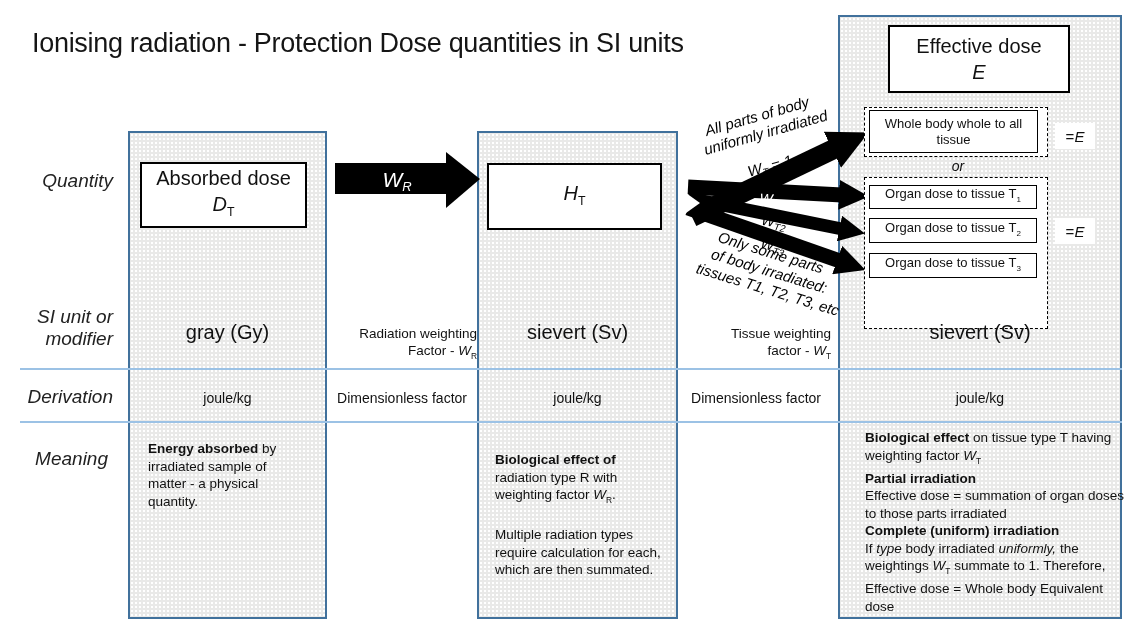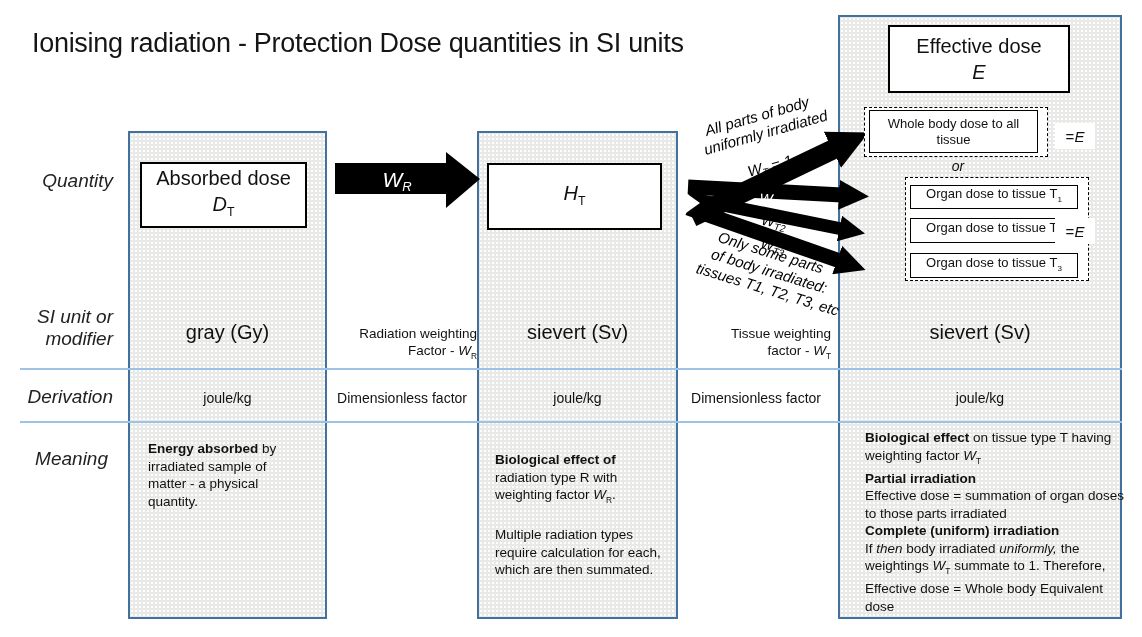--- a/index.html
+++ b/index.html
@@ -96,29 +96,29 @@
     <text x="94" y="132" text-anchor="middle" transform="rotate(11 94 127)" class="svg-it" style="font-size:14px;"><tspan>W</tspan><tspan class="ss" dy="3">T2</tspan></text>
     <text x="93" y="156" text-anchor="middle" transform="rotate(15 93 151)" class="svg-it" style="font-size:14px;"><tspan>W</tspan><tspan class="ss" dy="3">T3</tspan></text>
     <g transform="rotate(17 88 180)">
       <text x="84" y="163" text-anchor="middle" class="svg-it">Only some parts</text>
       <text x="88" y="181" text-anchor="middle" class="svg-it">of body irradiated:</text>
       <text x="92" y="199" text-anchor="middle" class="svg-it">tissues T1, T2, T3, etc</text>
     </g>
   </svg>
 
   <div class="abs dashed-box" style="left:864px;top:107px;width:184px;height:50px;">
-    <div class="inner-box" style="left:4px;top:2px;width:169px;height:43px;">Whole body dose to all tissue</div>
+    <div class="inner-box" style="left:4px;top:2px;width:169px;height:43px;">Whole body whole to all tissue</div>
   </div>
   <div class="abs eq-label" style="left:1055px;top:123px;width:40px;height:26px;">
     <span>= </span>
       <span class="i">E</span>
   </div>
   <div class="abs or-label" style="left:938px;top:158px;width:40px;">or</div>
 
-  <div class="abs dashed-box" style="left:905px;top:177px;width:184px;height:104px;">
+  <div class="abs dashed-box" style="left:864px;top:177px;width:184px;height:152px;">
     <div class="inner-box" style="left:4px;top:7px;width:168px;height:24px;">
       <span><span>Organ dose to tissue T</span><sub>1</sub></span>
     </div>
     <div class="inner-box" style="left:4px;top:40px;width:168px;height:25px;">
       <span><span>Organ dose to tissue T</span><sub>2</sub></span>
     </div>
     <div class="inner-box" style="left:4px;top:75px;width:168px;height:25px;">
       <span><span>Organ dose to tissue T</span><sub>3</sub></span>
     </div>
   </div>
@@ -152,16 +152,16 @@
     <div>
       <span class="b">Biological effect of</span><span> radiation type R with weighting factor </span><span class="i">W</span><sub>R</sub><span>.</span>
     </div>
     <div class="p2">Multiple radiation types require calculation for each, which are then summated.</div>
   </div>
   <div class="abs meaning" style="left:849px;top:429px;width:266px;margin-left:16px;">
     <span class="b">Biological effect</span><span> on tissue type T having weighting factor </span><span class="i">W</span><sub>T</sub><br>
     <span class="b">Partial irradiation</span><br>
     <span>Effective dose = summation of organ doses to those parts irradiated</span><br>
     <span class="b">Complete (uniform) irradiation</span><br>
-    <span>If </span><span class="i">then</span><span> body irradiated </span><span class="i">uniformly,</span><span> the weightings </span><span class="i">W</span><sub>T</sub><span> summate to 1. Therefore, Effective dose = Whole body Equivalent dose</span>
+    <span>If </span><span class="i">type</span><span> body irradiated </span><span class="i">uniformly,</span><span> the weightings </span><span class="i">W</span><sub>T</sub><span> summate to 1. Therefore, Effective dose = Whole body Equivalent dose</span>
   </div>
 
 </div>
 
 </body></html>

